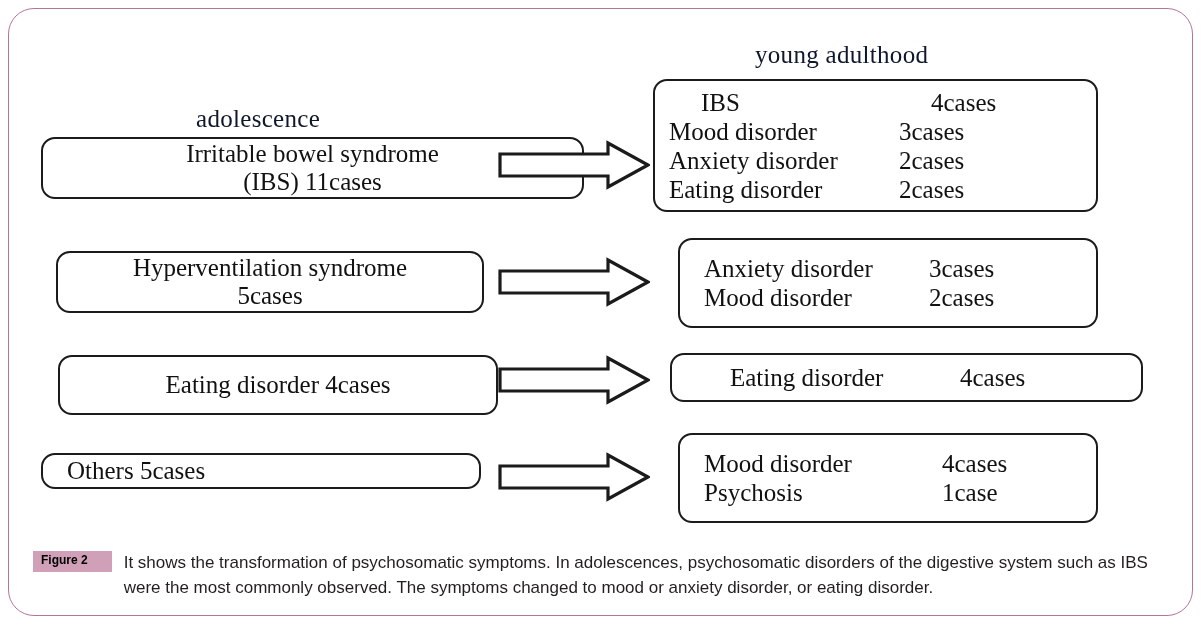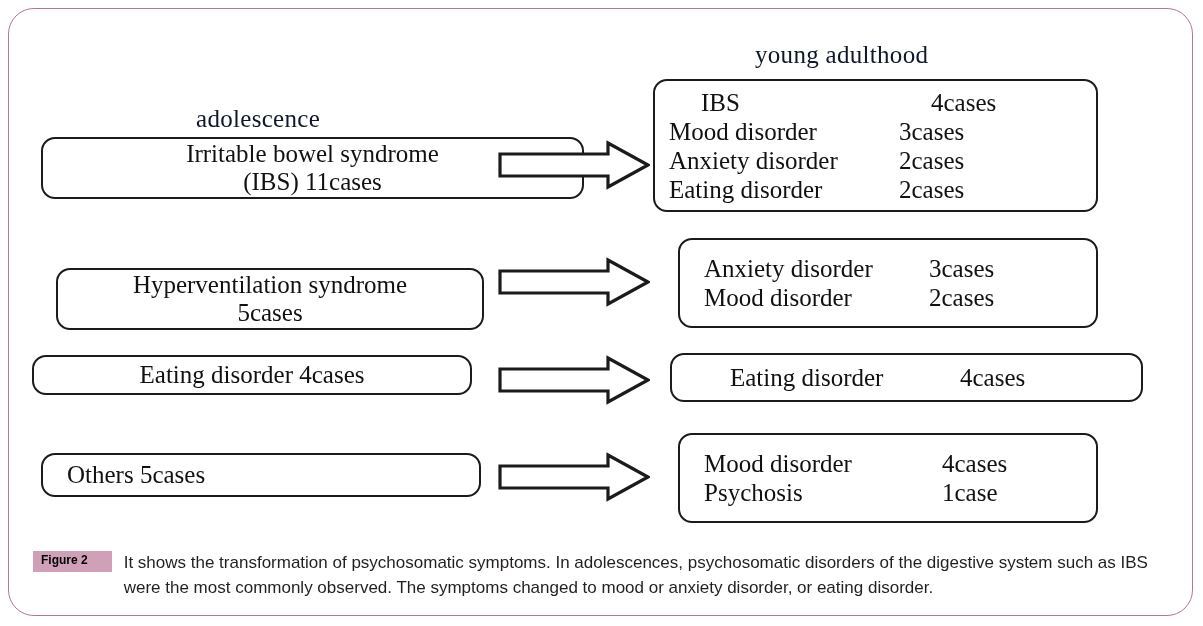--- a/index.html
+++ b/index.html
@@ -121,30 +121,30 @@
 
   <div class="col-heading" style="left:196px; top:105px;">adolescence</div>
 
   <div class="col-heading" style="left:755px; top:41px;">young adulthood</div>
 
   <div class="node centered" style="left:41px; top:137px; width:543px; height:62px; padding:0 10px;">
     <div class="node-line">Irritable bowel syndrome</div>
     <div class="node-line">(IBS) 11cases</div>
   </div>
 
-  <div class="node centered" style="left:56px; top:268px; width:428px; height:62px; padding:0 4px;">
+  <div class="node centered" style="left:56px; top:251px; width:428px; height:62px; padding:0 4px;">
     <div class="node-line">Hyperventilation syndrome</div>
     <div class="node-line">5cases</div>
   </div>
 
-  <div class="node centered" style="left:32px; top:355px; width:440px; height:40px; padding:4px 10px;">
+  <div class="node centered" style="left:58px; top:355px; width:440px; height:60px; padding:4px 10px;">
     <div class="node-line">Eating disorder    4cases</div>
   </div>
 
-  <div class="node" style="left:41px; top:453px; width:440px; height:44px; padding:0 24px;">
+  <div class="node" style="left:41px; top:453px; width:440px; height:36px; padding:0 24px;">
     <div class="node-line">Others            5cases</div>
   </div>
 
   <div class="arrow" style="left:498px; top:140px;">
     <svg width="152" height="50" viewBox="0 0 152 50">
       <path d="M2,14 L110,14 L110,3 L150,25 L110,47 L110,36 L2,36 Z" fill="#ffffff" stroke="#1b1b1b" stroke-width="3.2" stroke-linejoin="miter"></path>
     </svg>
   </div>
 
   <div class="arrow" style="left:498px; top:257px;">

